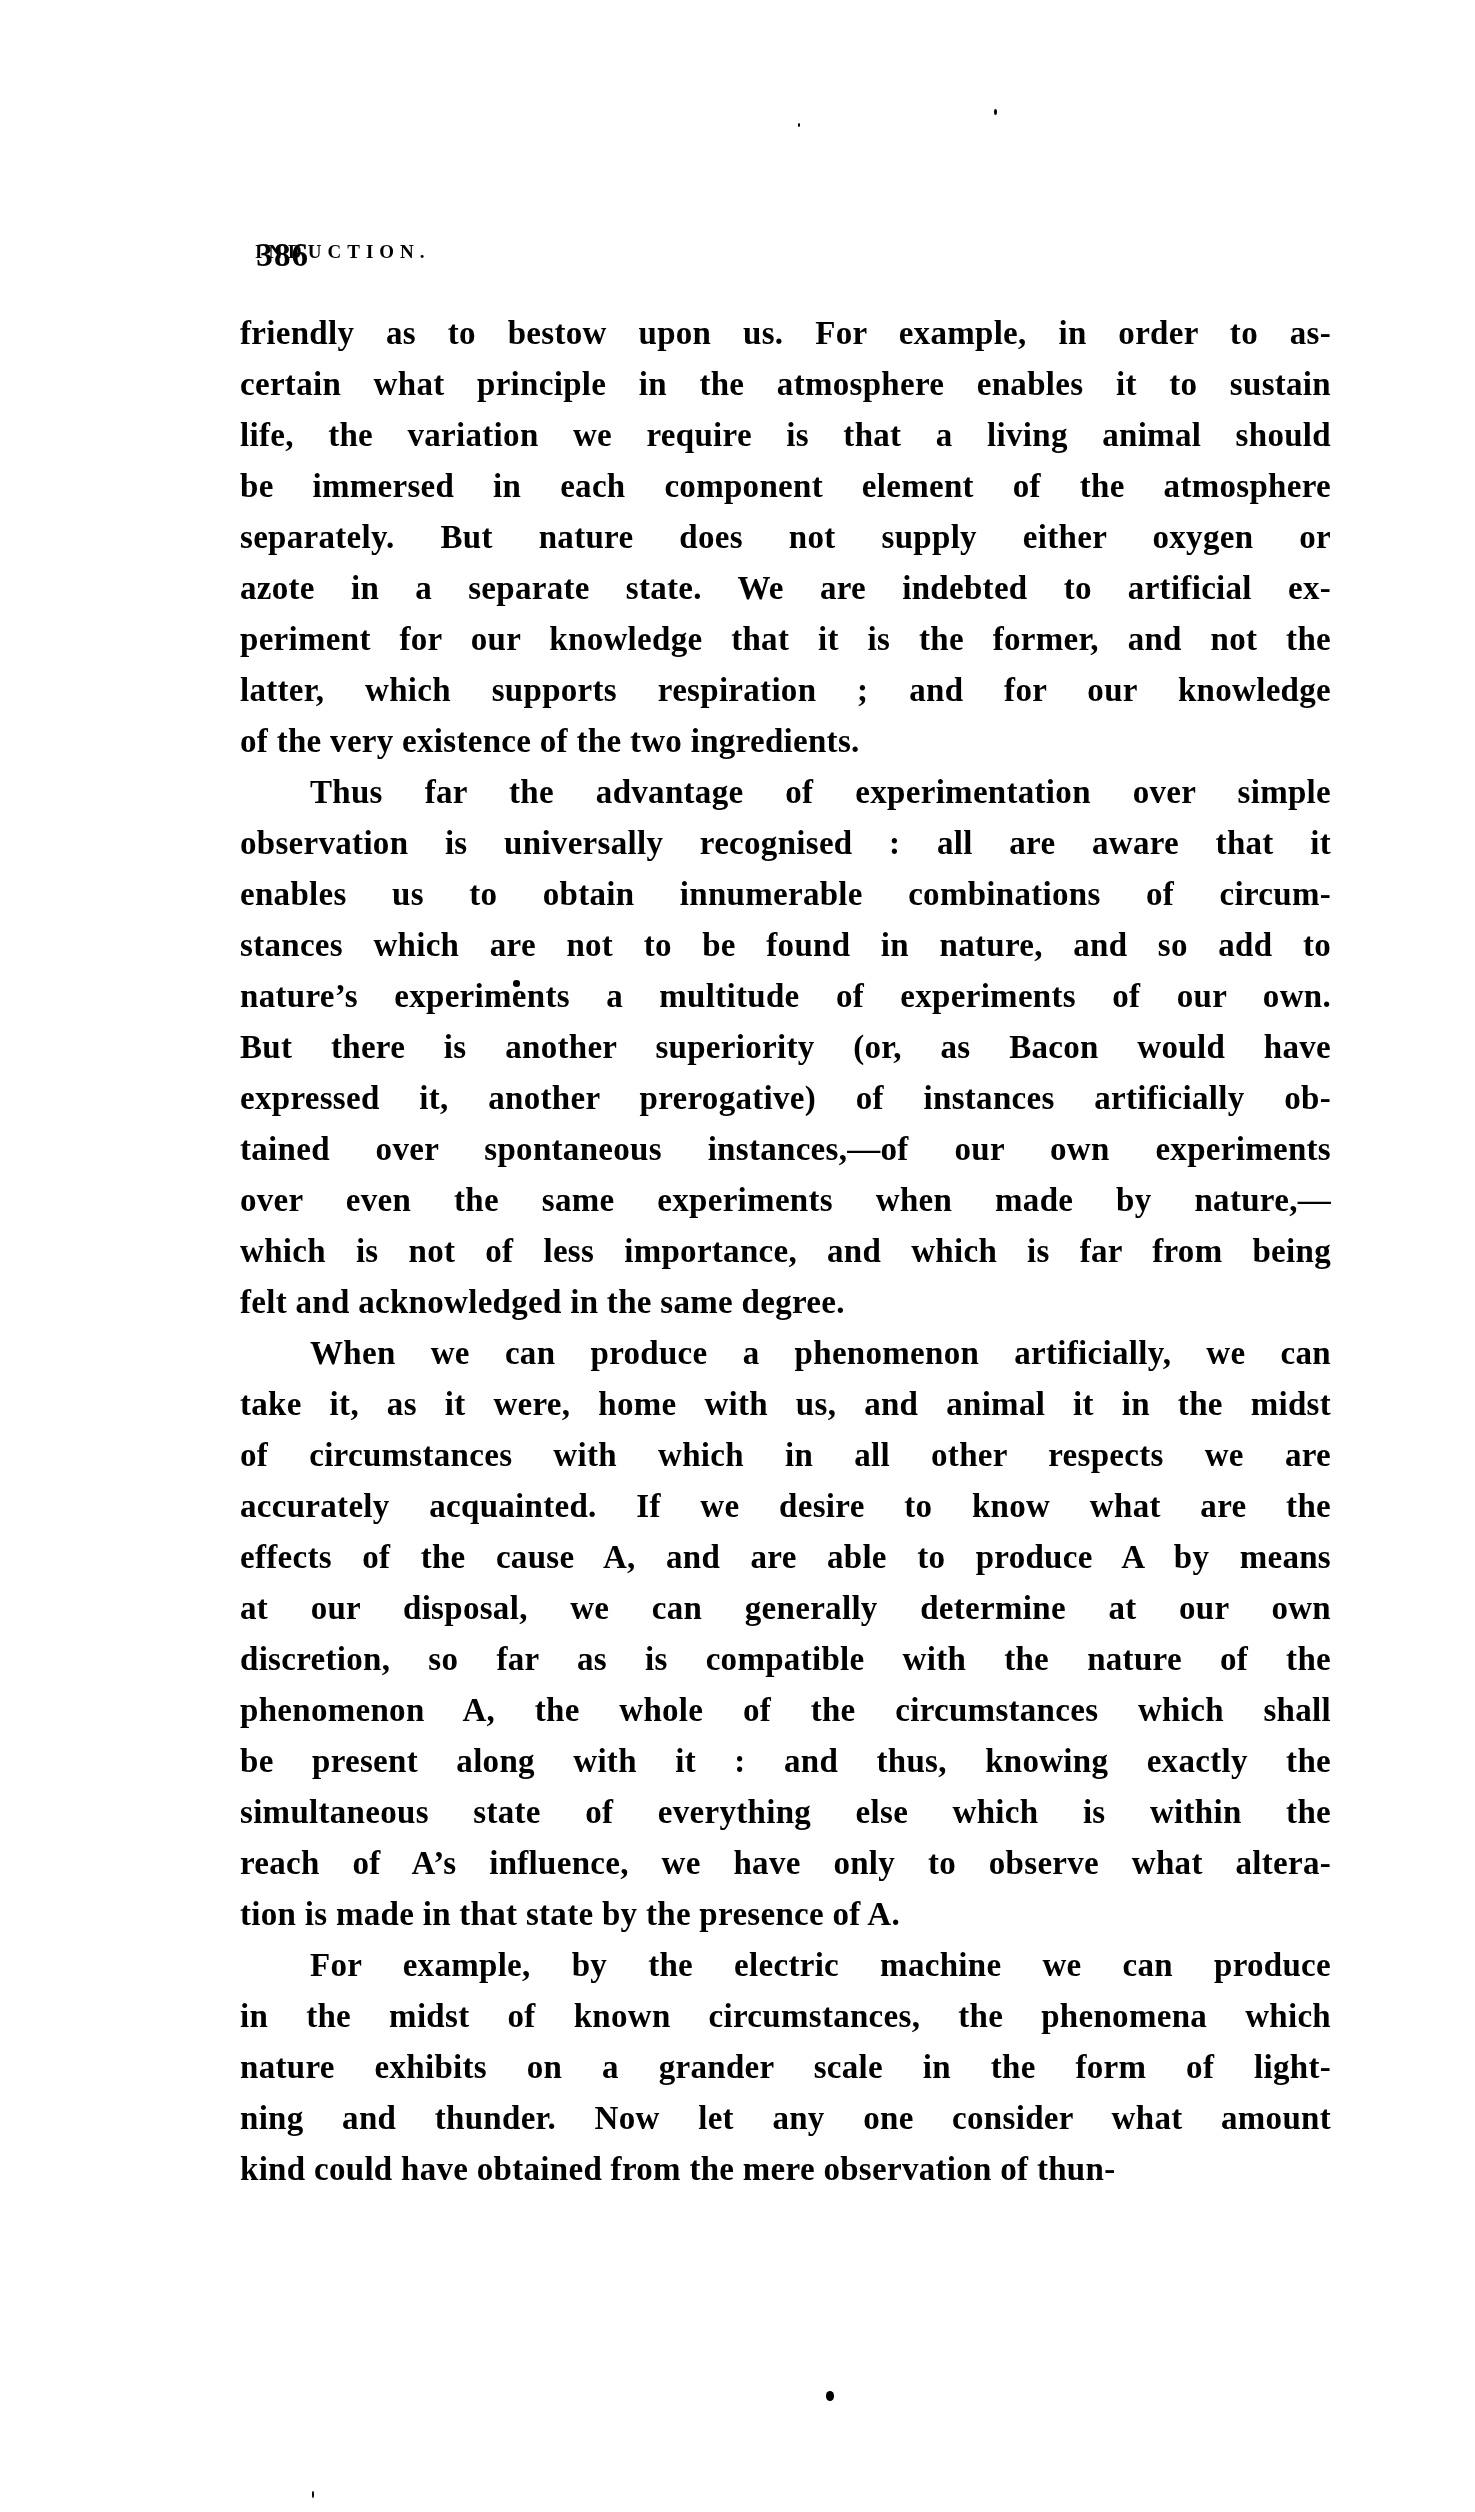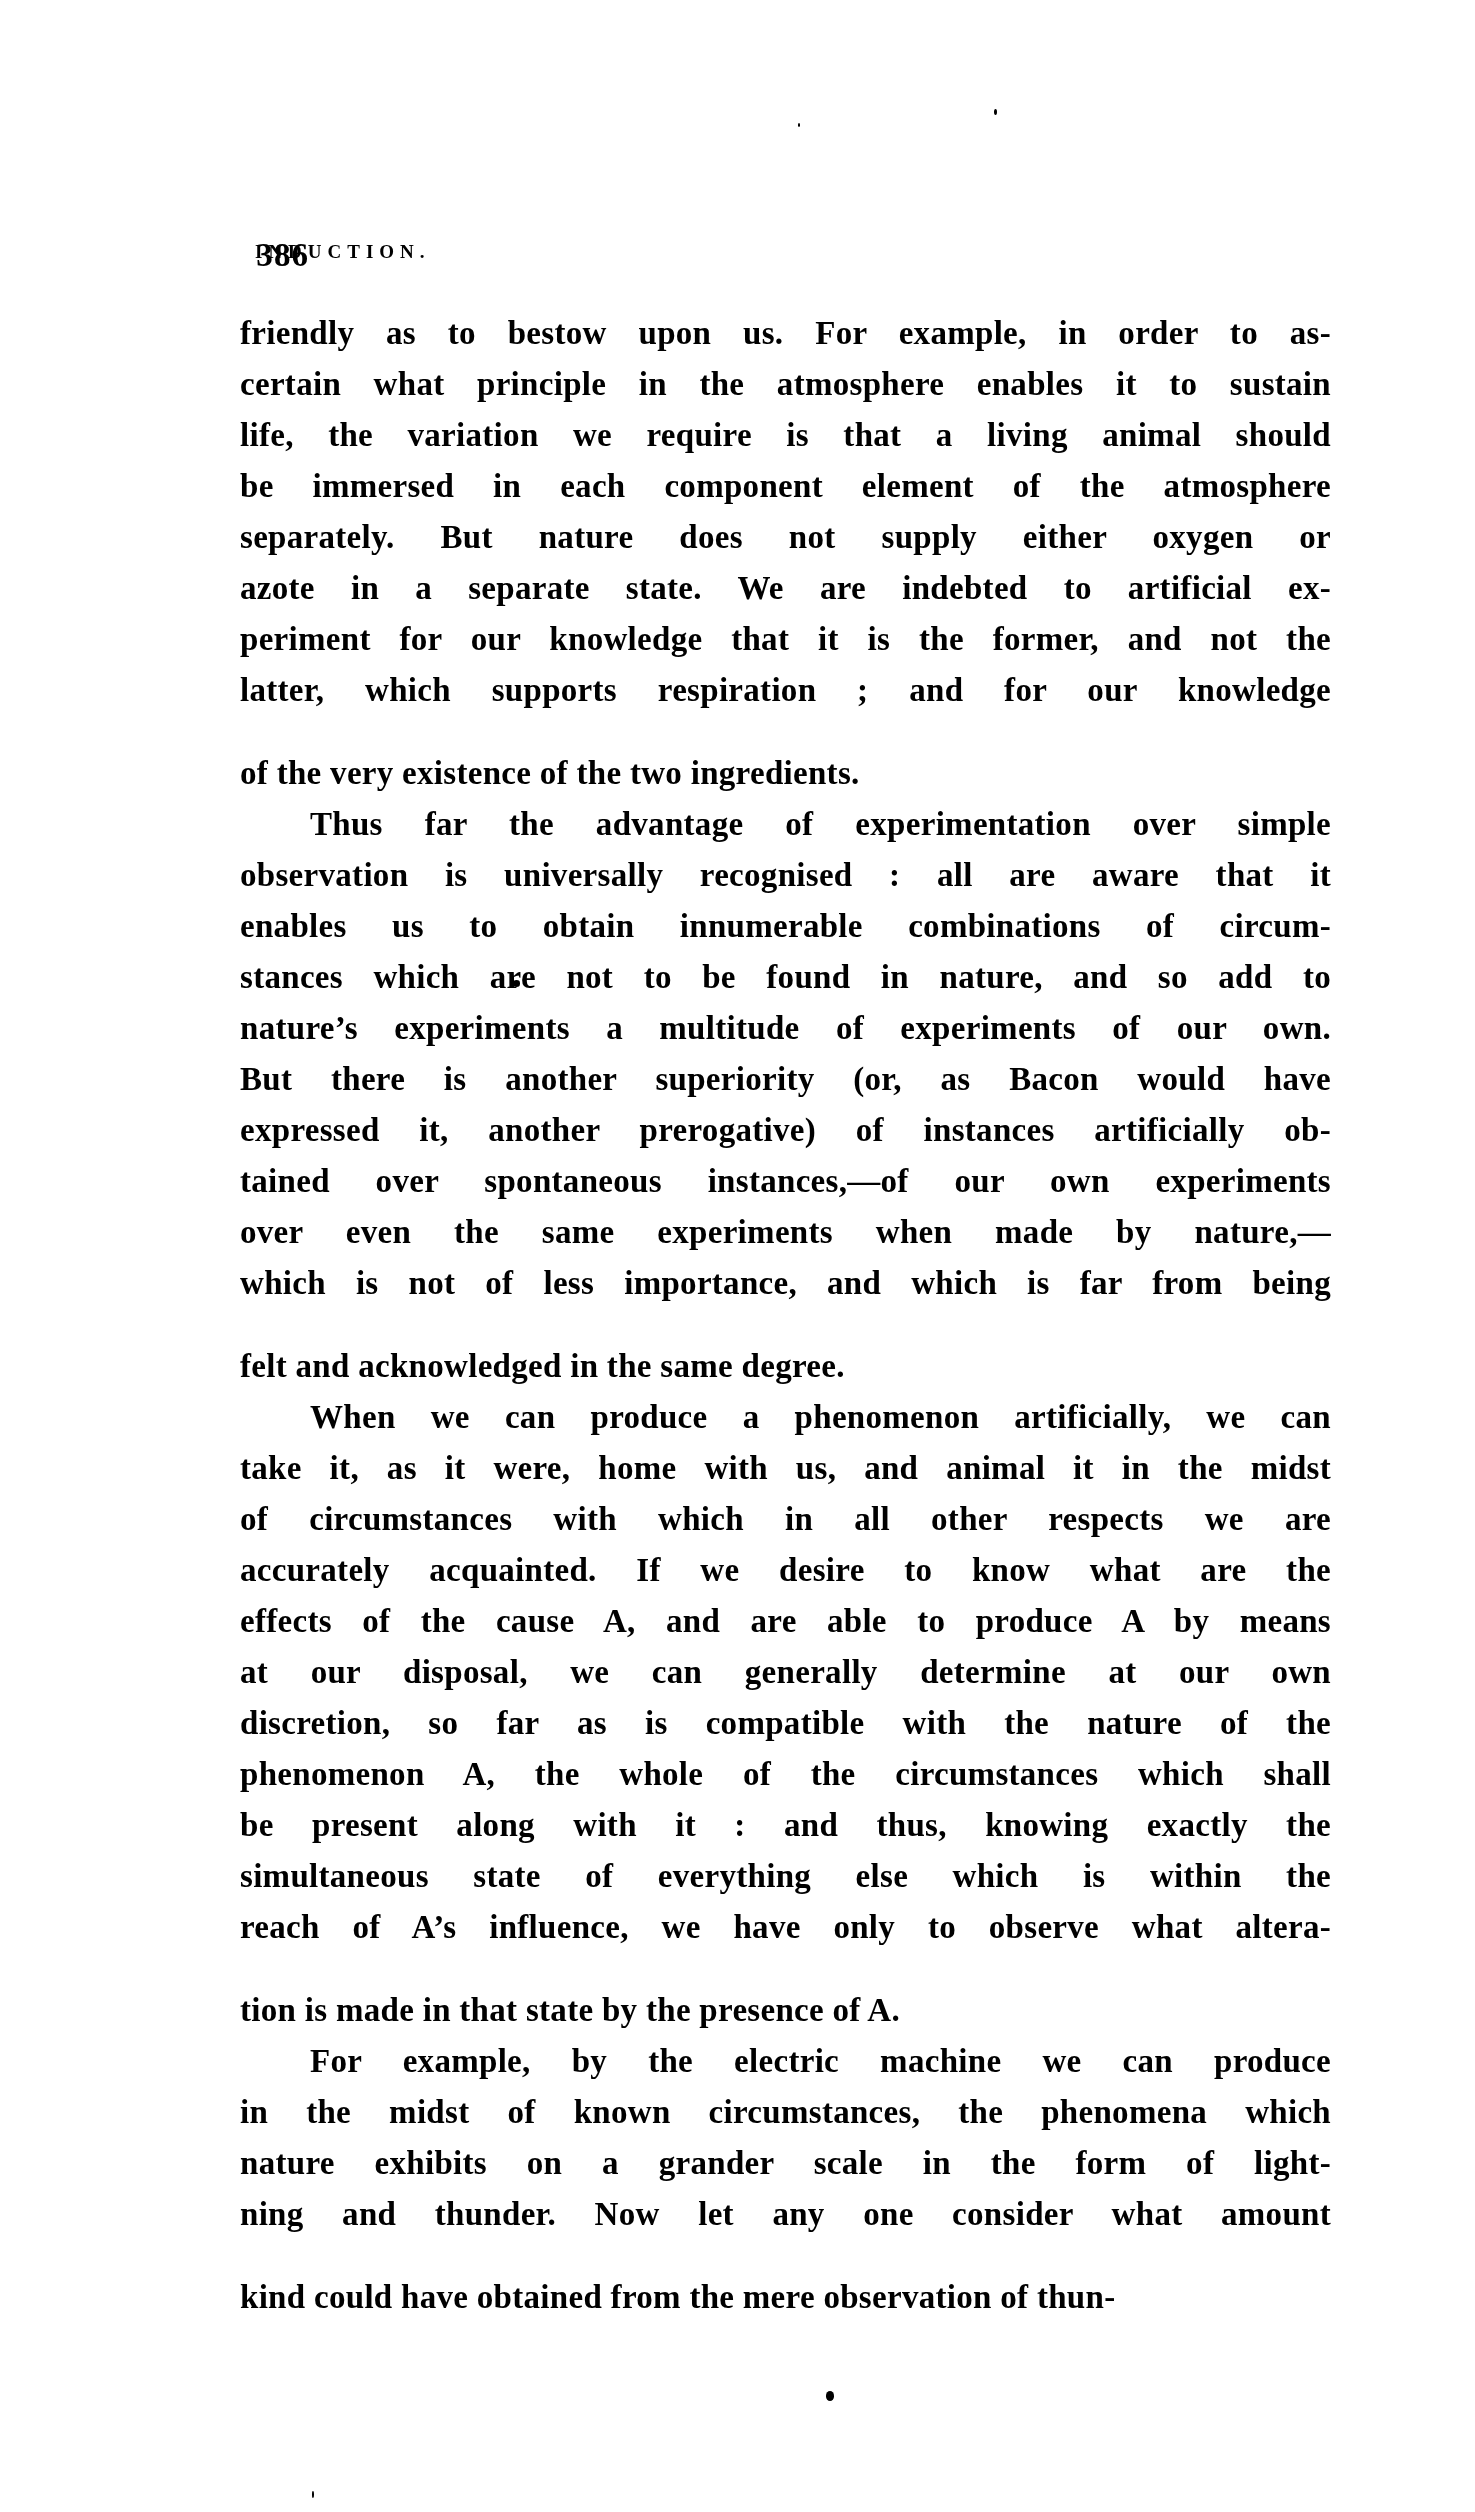--- a/index.html
+++ b/index.html
@@ -54,21 +54,20 @@
     font-size: 33px;
     line-height: 51px;
     font-weight: bold;
     letter-spacing: 0.3px;
     text-align: justify;
     text-align-last: justify;
     white-space: normal;
   }
   .line.para-end {
     text-align-last: left;
-    margin-top: 32px;
   }
   .line.indent {
     text-indent: 70px;
   }
   .speck {
     position: absolute;
     background: #000000;
     border-radius: 50%;
   }
 </style>

